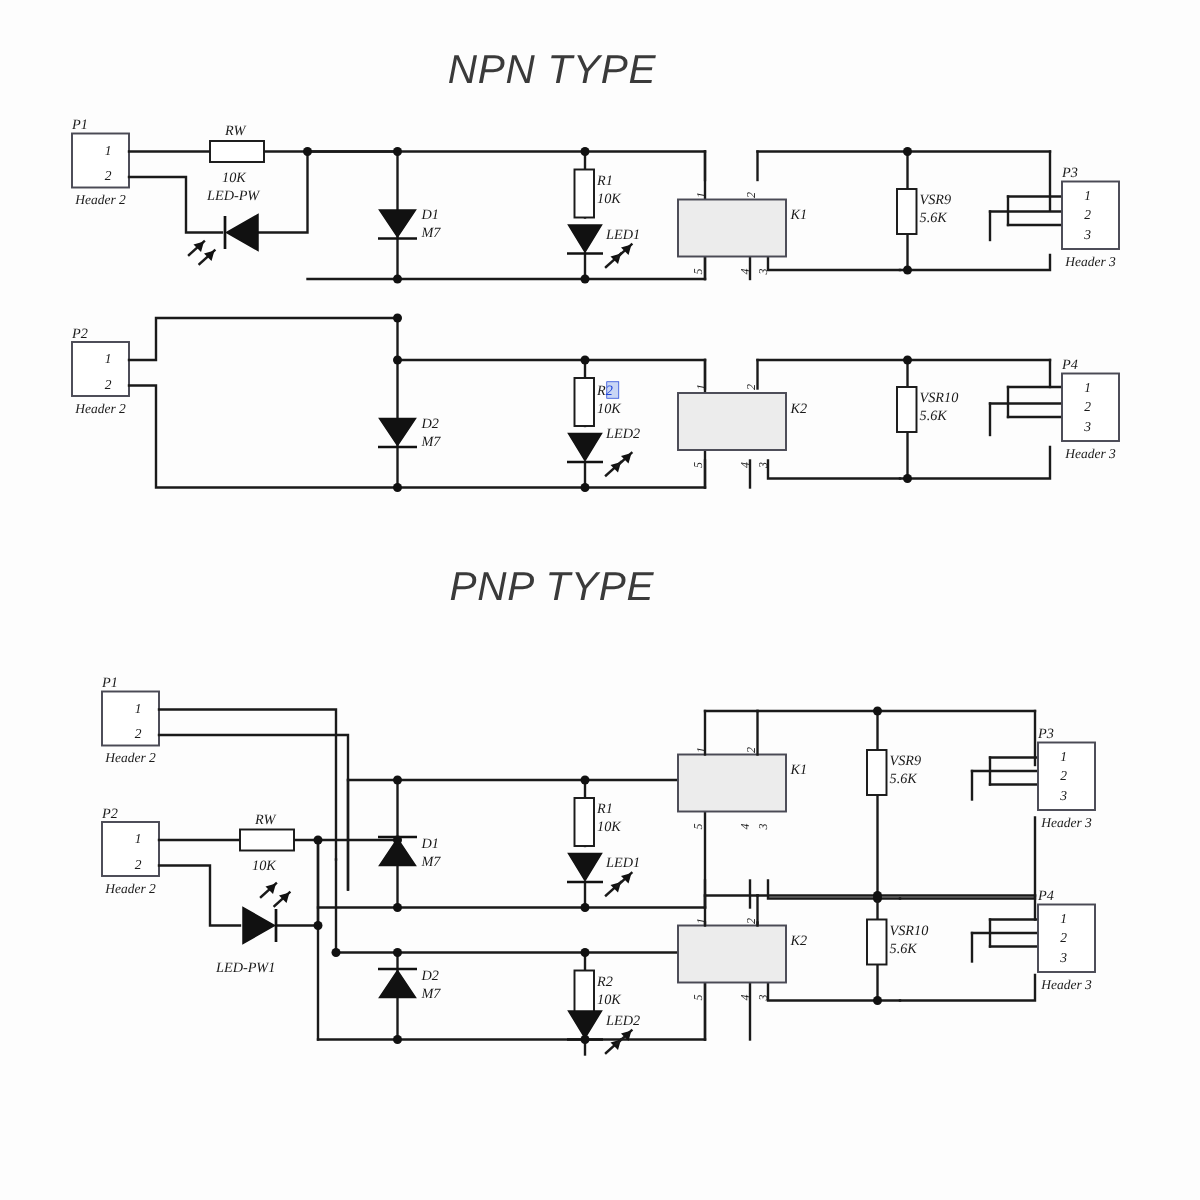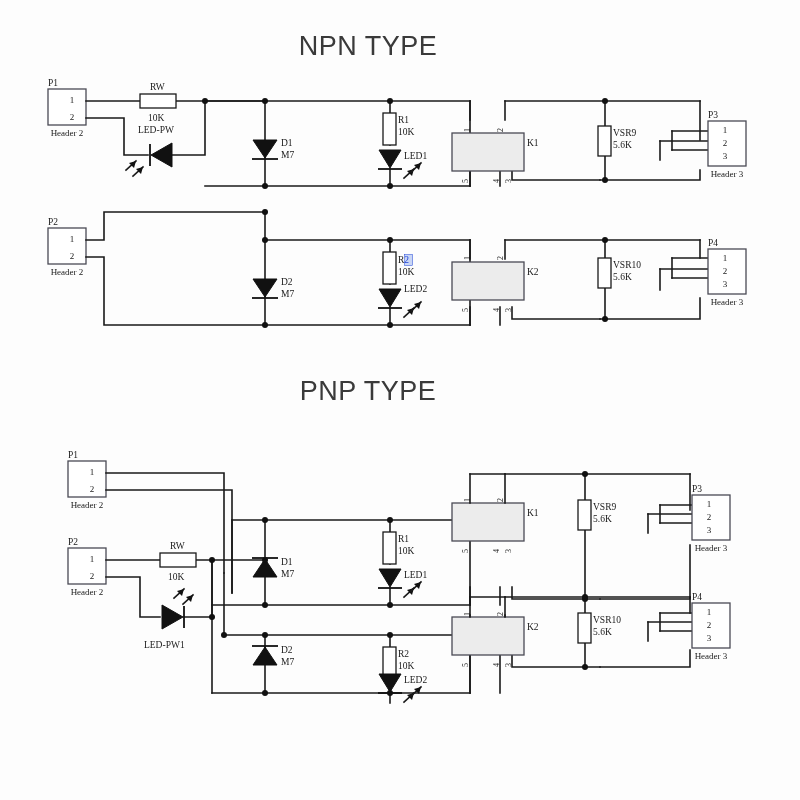--- a/index.html
+++ b/index.html
@@ -2,21 +2,21 @@
 <html><head>
 <meta charset="utf-8">
 <style>
   html,body{margin:0;padding:0;}
   body{
     width:800px;height:800px;
     background:#fdfdfd;
     font-family:"Liberation Serif", serif;
     overflow:hidden;
   }
-  #stage{position:relative;width:800px;height:800px;}
+  #stage{position:relative;width:800px;height:800px;font-style:italic;}
   svg{display:block;position:absolute;left:0;top:0;}
   .title{
     font-family:"Liberation Sans", sans-serif;
     font-size:27px;
     fill:#3a3a3a;
     letter-spacing:0.5px;
     text-anchor:middle;
   }
   .lbl{font-family:"Liberation Serif", serif;font-size:9.5px;fill:#1a1a1a;}
   .pin{font-family:"Liberation Serif", serif;font-size:9px;fill:#1a1a1a;text-anchor:middle;}

